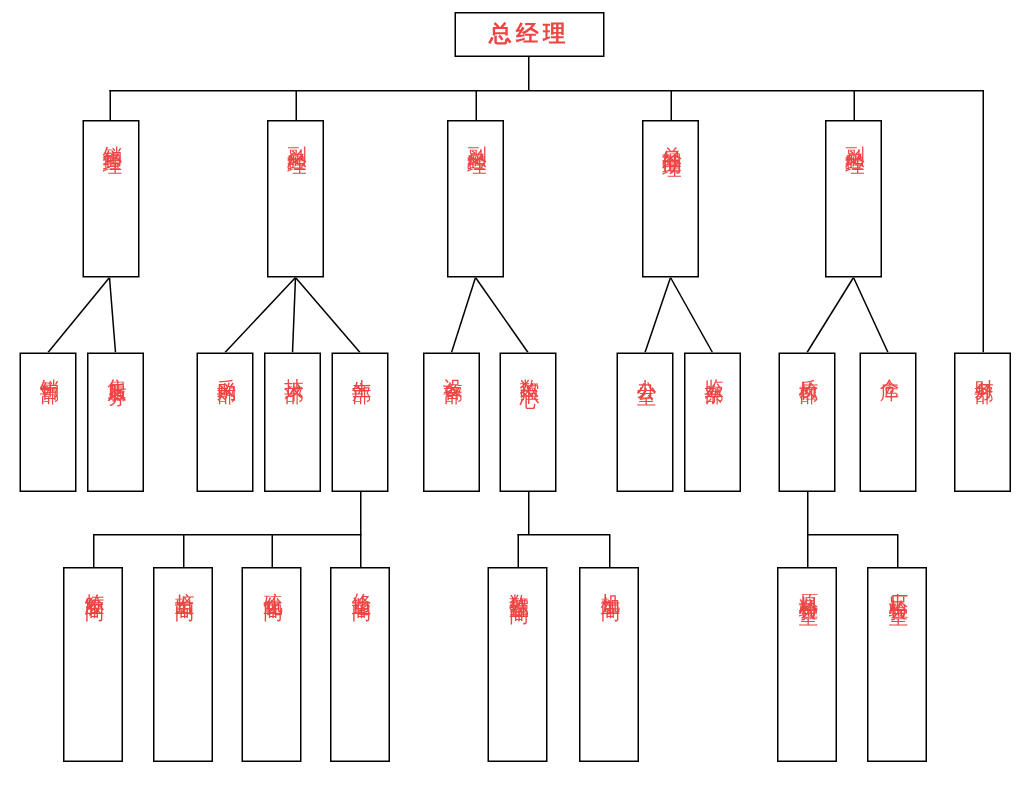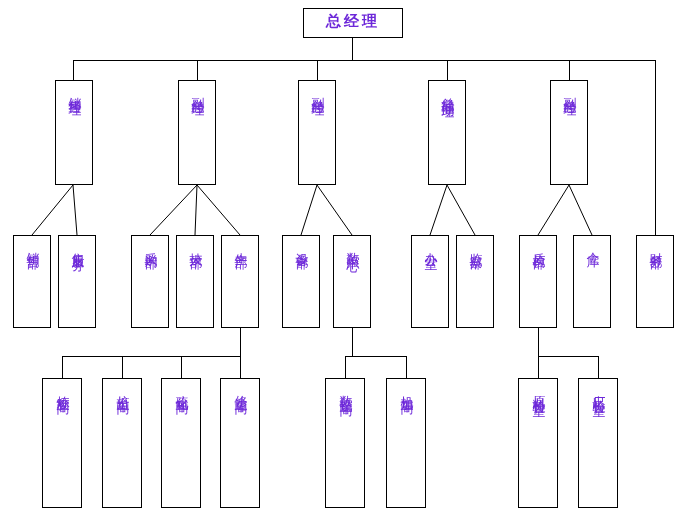--- a/index.html
+++ b/index.html
@@ -27,24 +27,23 @@
     justify-content: center;
     z-index: 3;
   }
   .node-label {
     display: block;
     writing-mode: vertical-rl;
     text-orientation: upright;
     font-size: 13px;
     line-height: 1.32;
     letter-spacing: 2px;
-    color: #6d28d9;
+    color: #ef4444;
     white-space: nowrap;
     padding-top: 6px;
-    font-family: Liberation Mono, monospace;
   }
   .node.horizontal {
     align-items: center;
   }
   .node.horizontal .node-label {
     writing-mode: horizontal-tb;
     text-orientation: mixed;
     font-size: 15px;
     font-weight: bold;
     letter-spacing: 3px;

